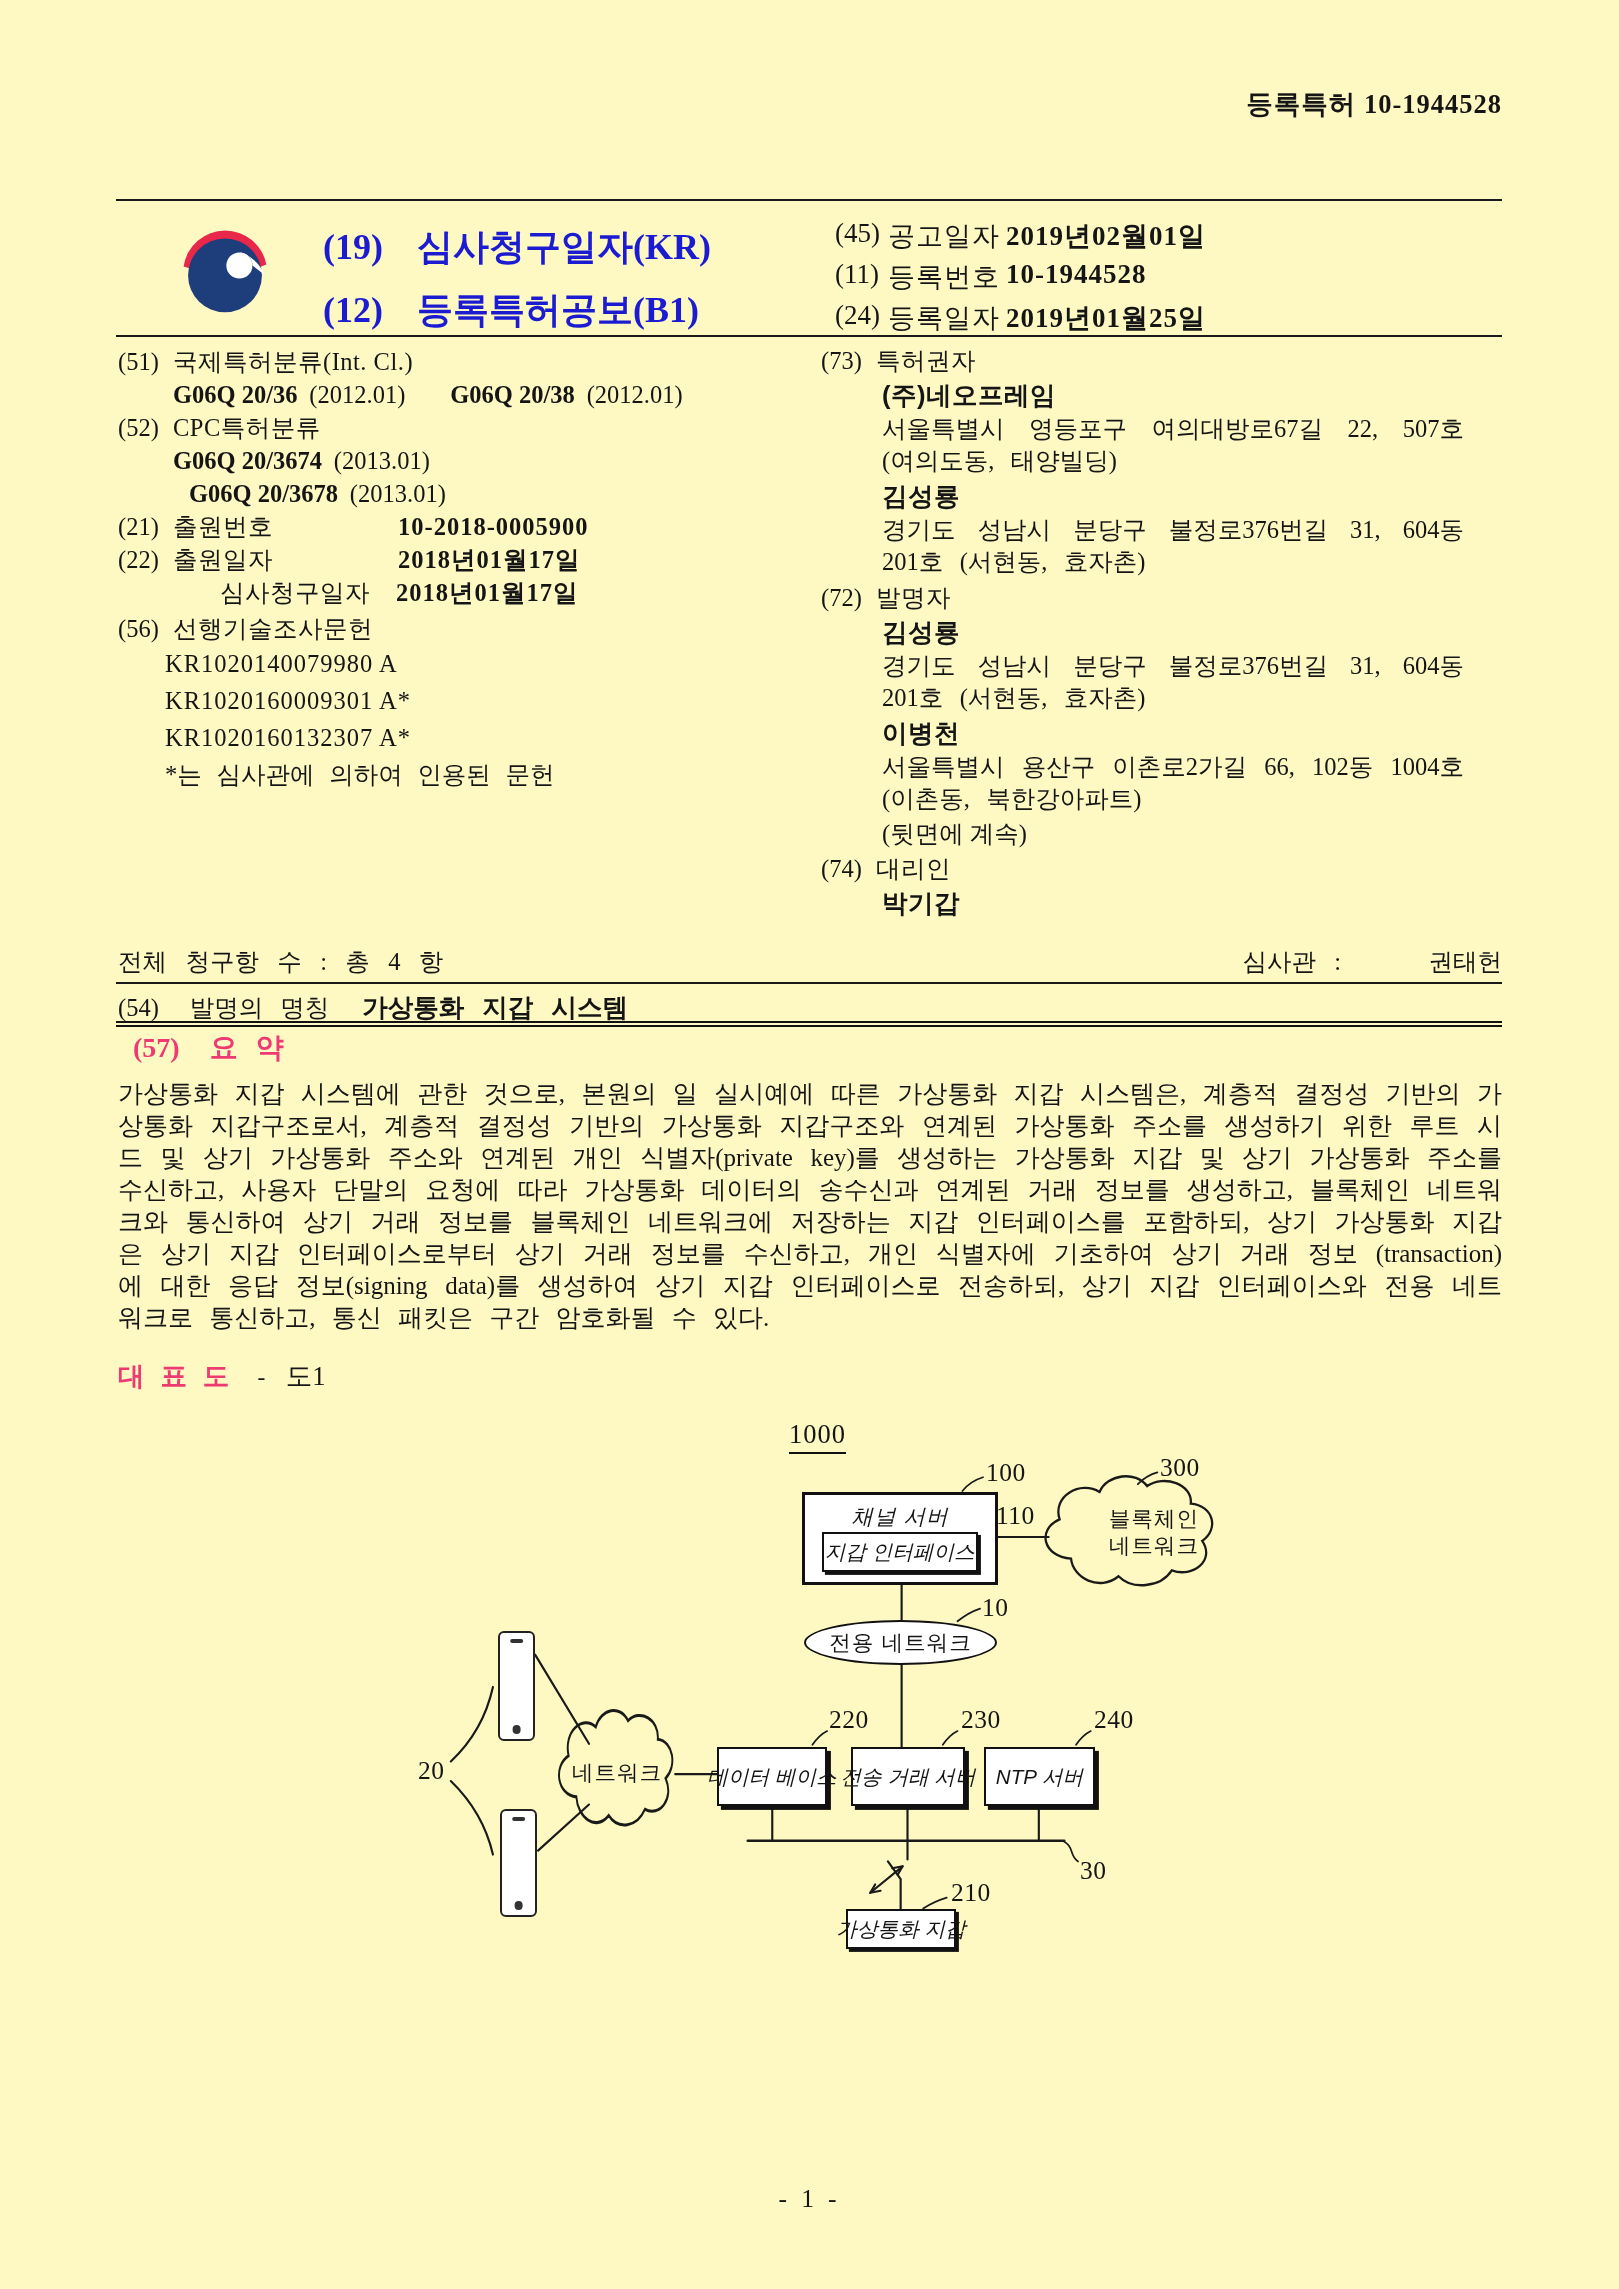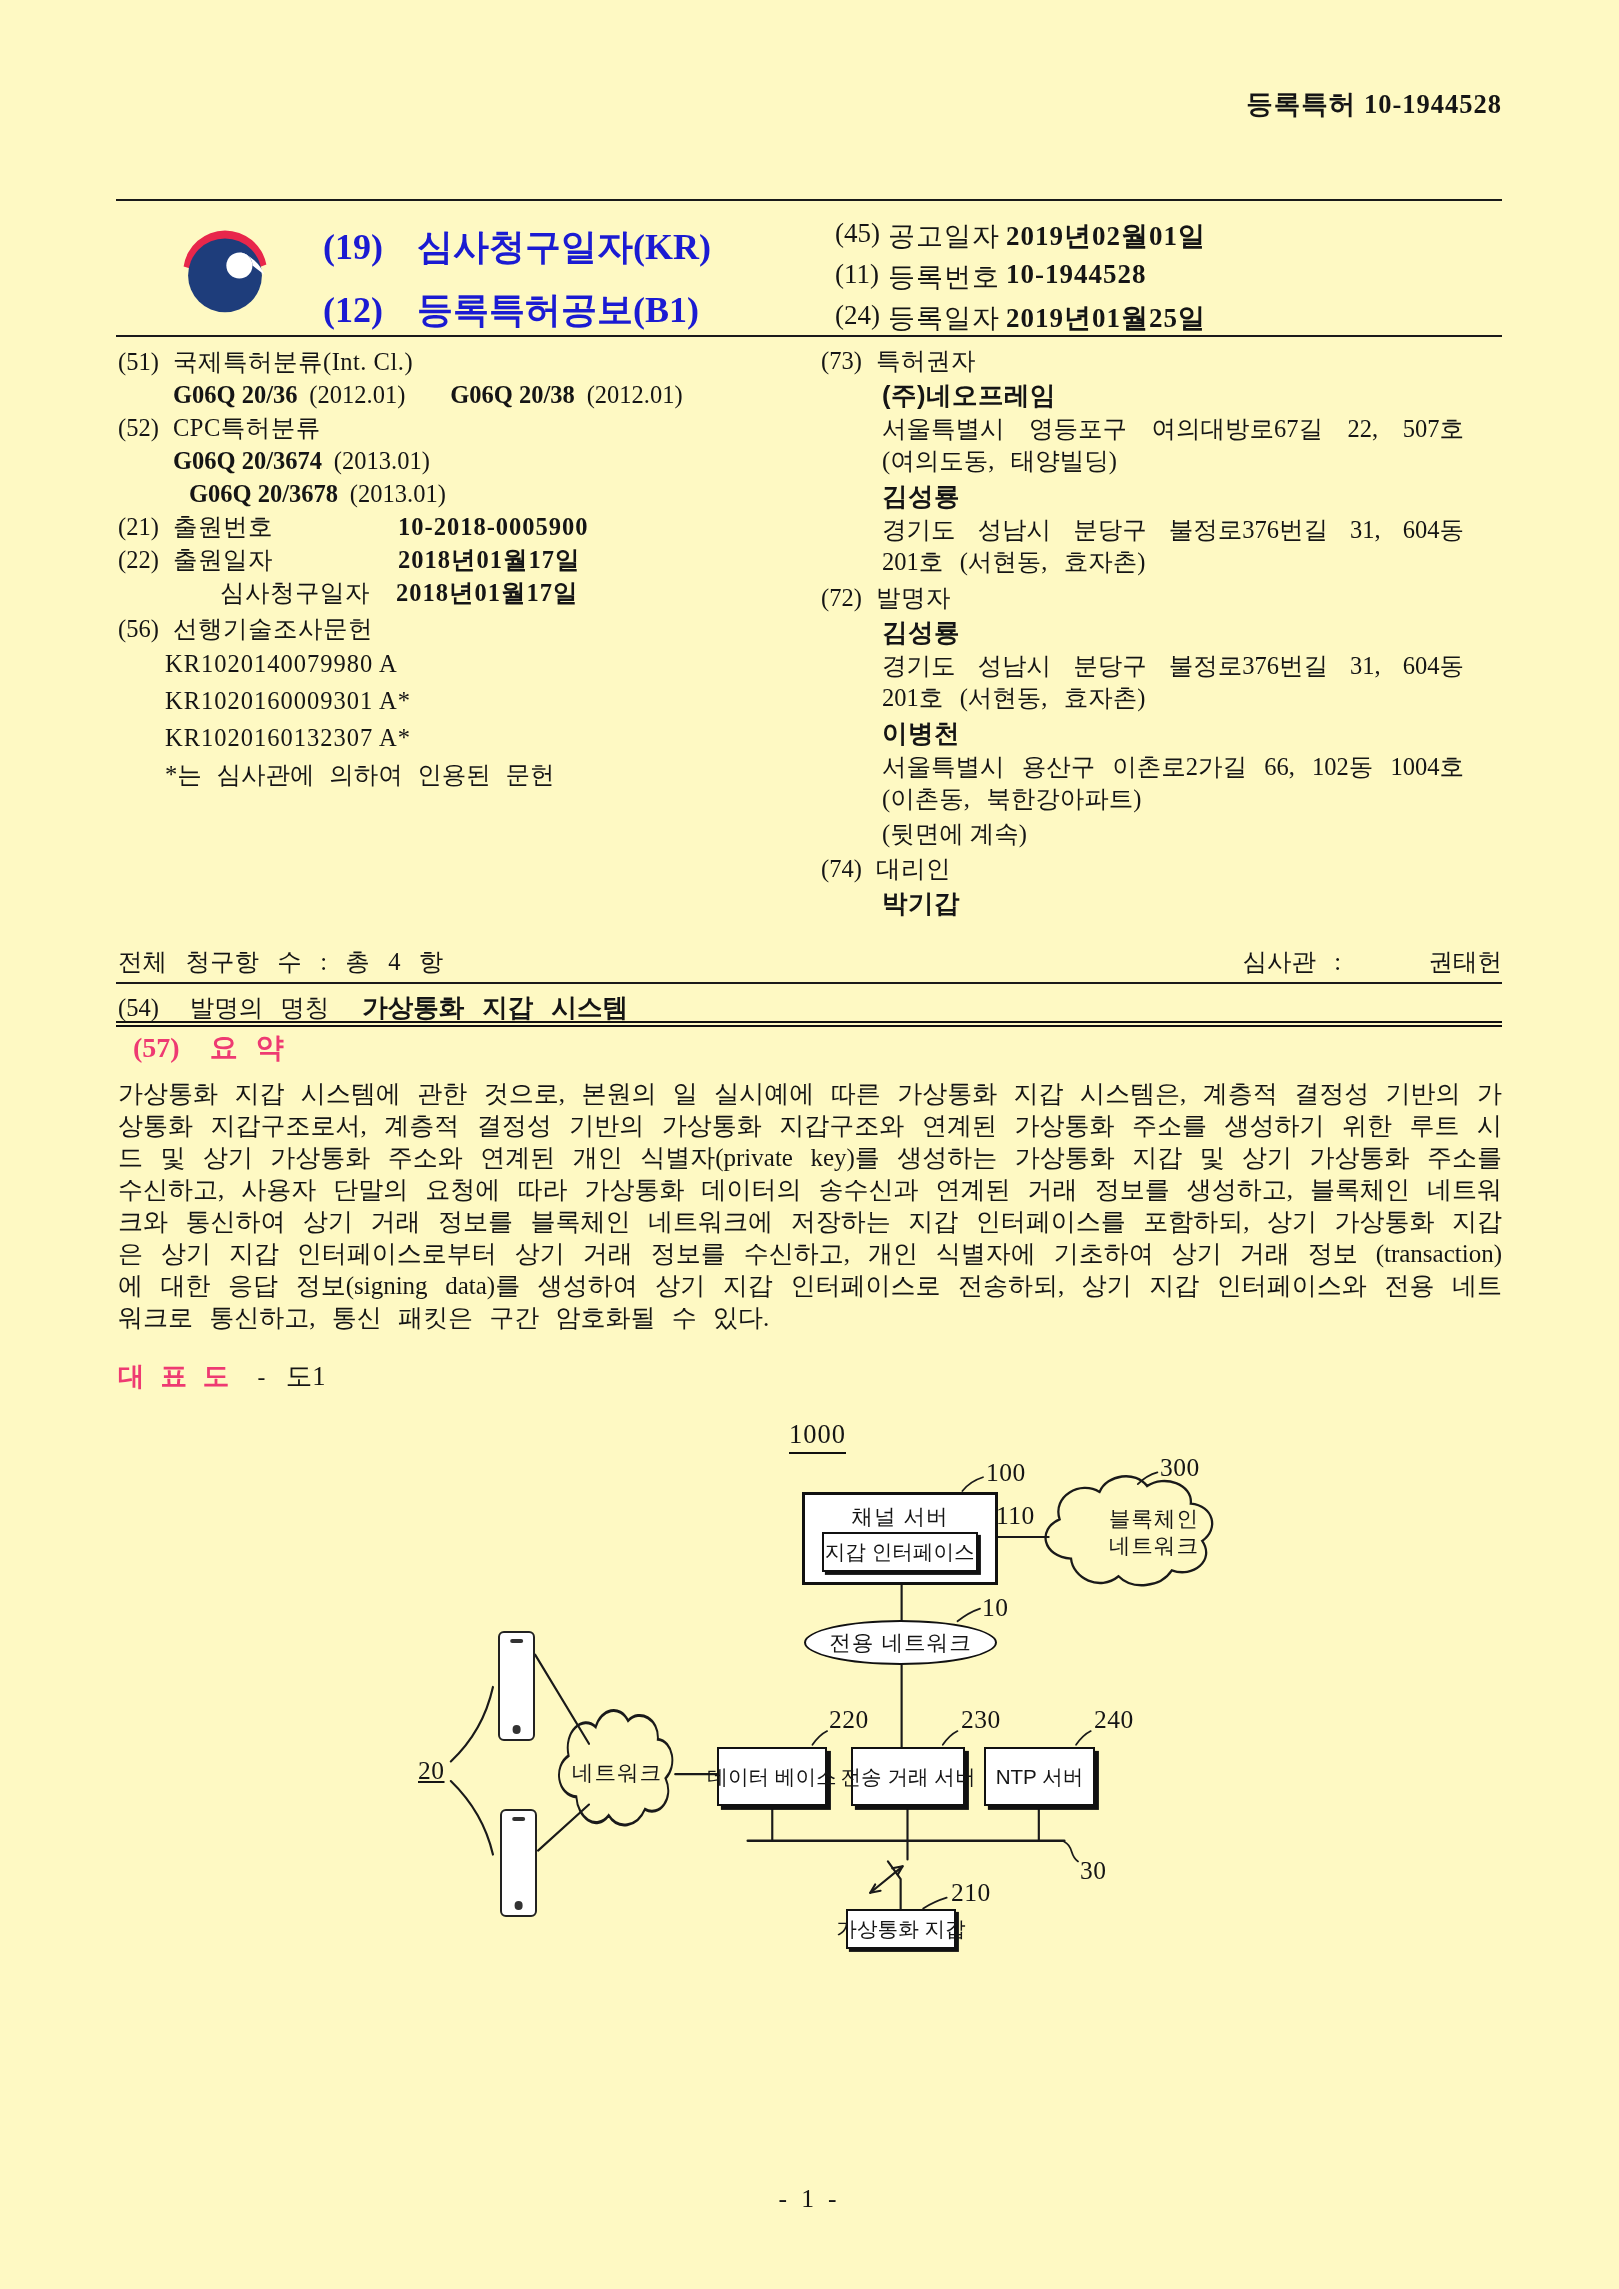--- a/index.html
+++ b/index.html
@@ -63,21 +63,21 @@
   .sec57{position:absolute;left:133px;top:1029px;color:var(--section-pink);font-weight:700;font-size:28px;word-spacing:.4em;}
   .abstract{position:absolute;left:118px;top:1078px;width:1384px;font-size:25px;line-height:32px;text-align:justify;word-spacing:.40em;}
   .repfig{position:absolute;left:118px;top:1358px;font-size:26.5px;}
   .repfig .pf{color:var(--section-pink);font-weight:700;word-spacing:.35em;}
   .repfig .sep{margin:0 13.7px 0 21.6px;font-size:23.5px;}
   
   .fig-svg{position:absolute;left:0;top:0;width:1619px;height:2290px;pointer-events:none;}
   .figlabel{position:absolute;font-size:25.5px;letter-spacing:0.5px;white-space:nowrap;}
   .fig1000{position:absolute;left:789px;top:1419px;font-size:26.5px;letter-spacing:1px;border-bottom:2px solid #111;padding-bottom:2px;}
   .fbox{position:absolute;border:2.9px solid #111;background:#fff;display:flex;align-items:center;justify-content:center;
-        font-family:"Liberation Sans","DejaVu Sans",sans-serif;font-size:20.6px;white-space:nowrap;}
+        font-family:"Liberation Sans","DejaVu Sans",sans-serif;font-size:20.6px;white-space:nowrap;font-style:italic;}
   .shadow{box-shadow:3.9px 3.9px 0 #111;}
   .chbox{left:802px;top:1492px;width:196px;height:93px;border-width:3.4px;flex-direction:column;justify-content:flex-start;}
   .chbox .chlbl{margin-top:6.9px;font-size:21.6px;letter-spacing:1px;}
   .wifbox{position:absolute;left:16.7px;top:37px;width:156px;height:40px;border:2.9px solid #111;box-shadow:2.9px 2.9px 0 #111;
           display:flex;align-items:center;justify-content:center;font-size:20.6px;background:#fff;}
   .ellipse{position:absolute;left:804px;top:1620px;width:193px;height:45px;border:2.5px solid #111;border-radius:50%;
            display:flex;align-items:center;justify-content:center;background:#fff;
            font-family:"Liberation Sans","DejaVu Sans",sans-serif;font-size:21.6px;letter-spacing:1px;}
   .cloudtxt{position:absolute;text-align:center;font-family:"Liberation Sans","DejaVu Sans",sans-serif;font-size:21.6px;line-height:26.5px;letter-spacing:1px;}
   .bccloud{left:1062px;top:1506px;width:137px;text-align:right;}
@@ -296,21 +296,21 @@
   </div>
   <div class="figlabel" style="left:1160px;top:1453px;">300</div>
 
   <div class="ellipse">
     <span>전용 네트워크</span>
   </div>
   <div class="figlabel" style="left:982px;top:1593px;">10</div>
 
   <div class="phone" style="left:498px;top:1631px;height:110px;"></div>
   <div class="phone" style="left:500px;top:1809px;height:108px;"></div>
-  <div class="figlabel" style="left:418px;top:1756px;text-decoration:underline;">20</div>
+  <div class="figlabel" style="left:418px;top:1756px;">20</div>
 
   <div class="cloudtxt netcloud">
     <div>네트워크</div>
   </div>
 
   <div class="fbox shadow" style="left:717px;top:1747px;width:110px;height:59px;border-width:2.5px;">
     <span>데이터 베이스</span>
   </div>
   <div class="fbox shadow" style="left:851px;top:1747px;width:114px;height:59px;border-width:2.5px;">
     <span>전송 거래 서버</span>

